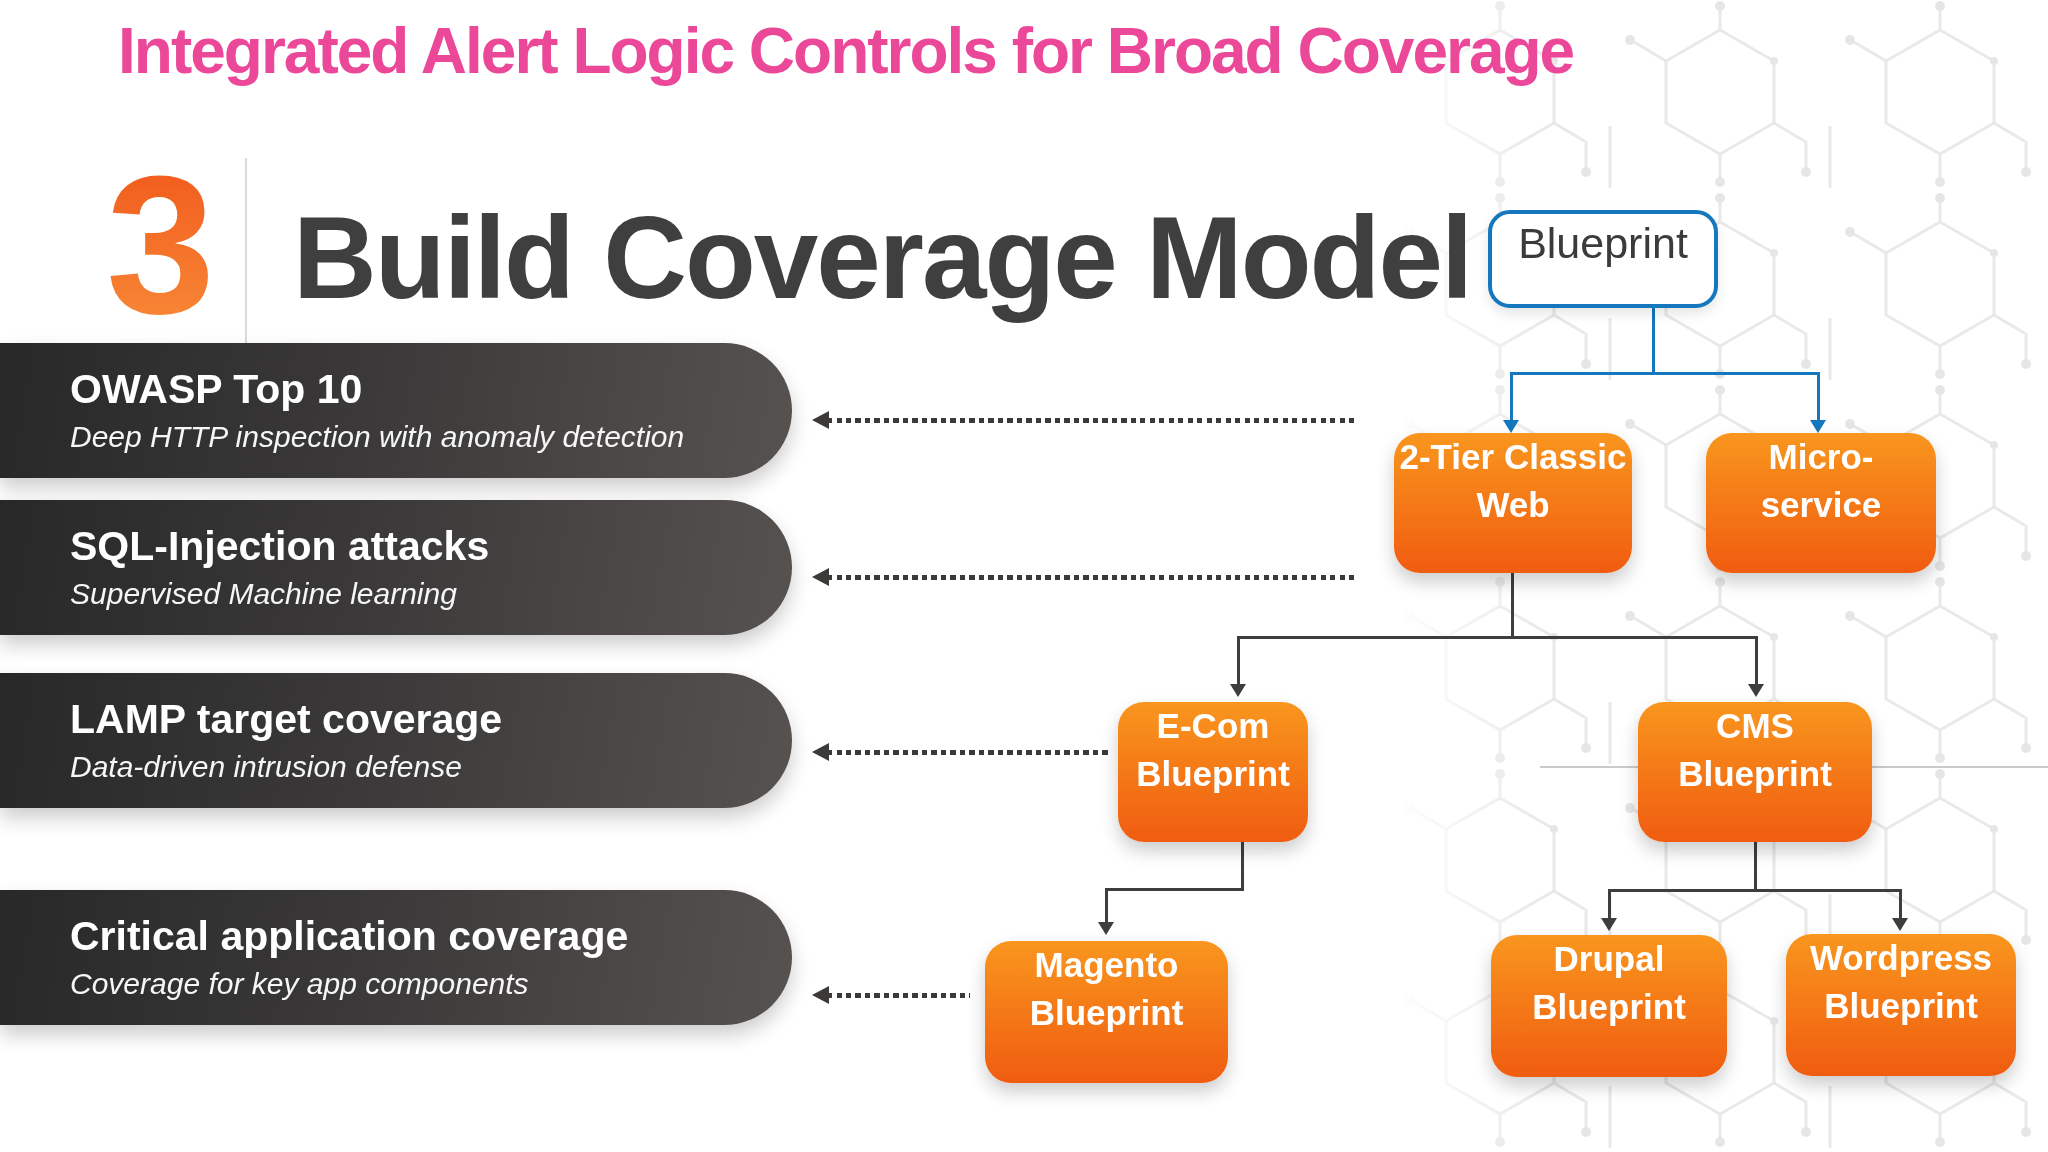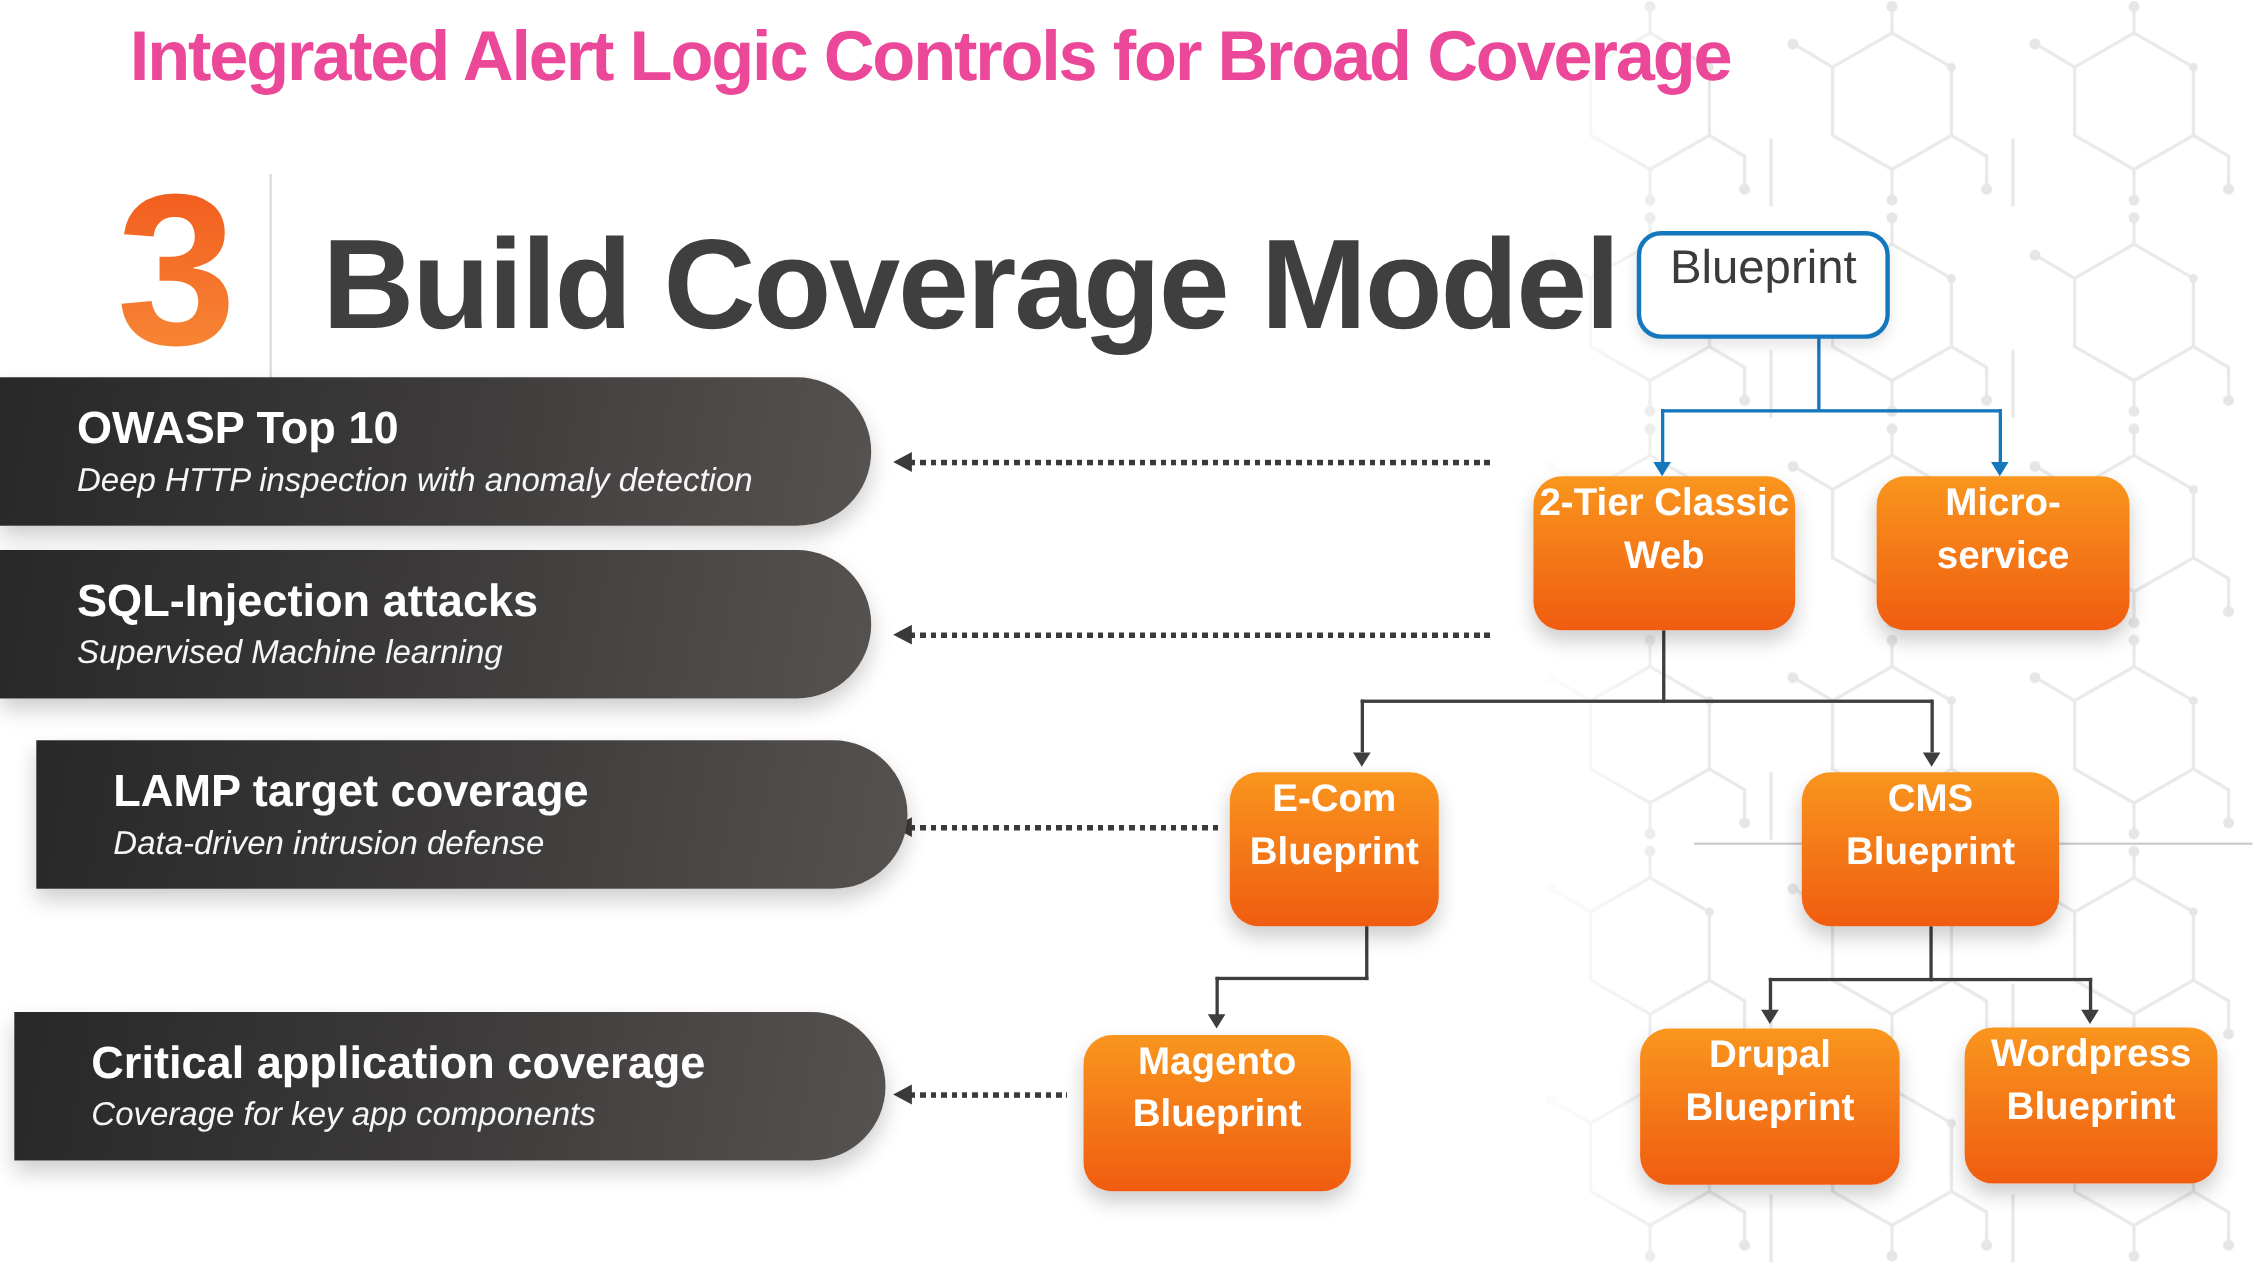--- a/index.html
+++ b/index.html
@@ -111,25 +111,25 @@
   <div class="step-heading">Build Coverage Model</div>
 
   <div class="banner" style="top:343px;">
     <div class="banner-title">OWASP Top 10</div>
     <div class="banner-sub">Deep HTTP inspection with anomaly detection</div>
   </div>
   <div class="banner" style="top:500px;">
     <div class="banner-title">SQL-Injection attacks</div>
     <div class="banner-sub">Supervised Machine learning</div>
   </div>
-  <div class="banner" style="top:673px;margin-left:33px;">
+  <div class="banner" style="top:673px;">
     <div class="banner-title">LAMP target coverage</div>
     <div class="banner-sub">Data-driven intrusion defense</div>
   </div>
-  <div class="banner" style="top:920px;margin-left:13px;">
+  <div class="banner" style="top:890px;">
     <div class="banner-title">Critical application coverage</div>
     <div class="banner-sub">Coverage for key app components</div>
   </div>
 
   <div class="dotted-arrow" style="left:812px;top:411px;width:545px;">
     <span class="head"></span>
       <span class="line"></span>
   </div>
   <div class="dotted-arrow" style="left:812px;top:568px;width:545px;">
     <span class="head"></span>

